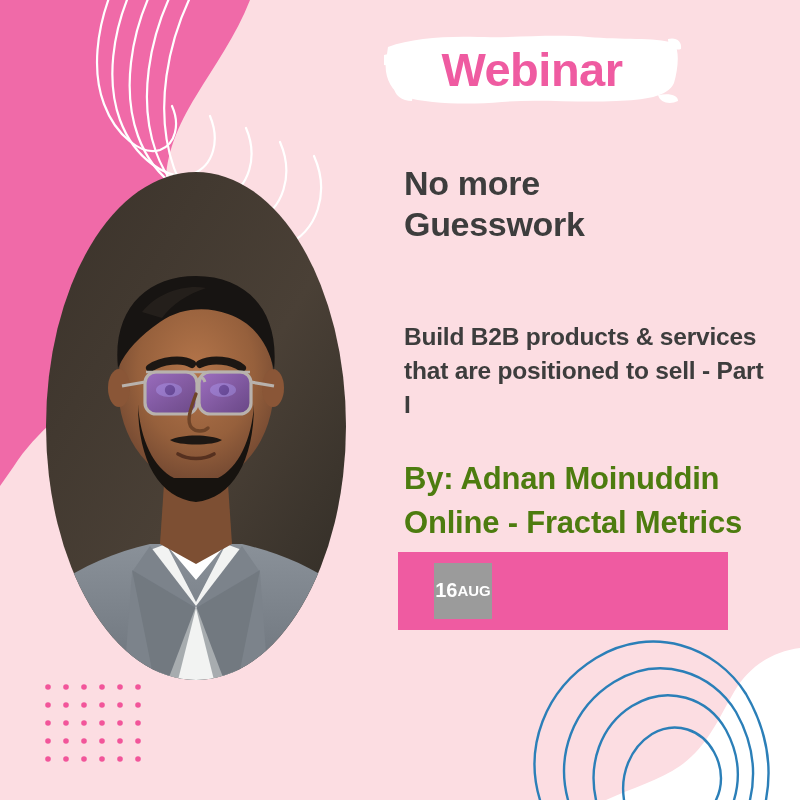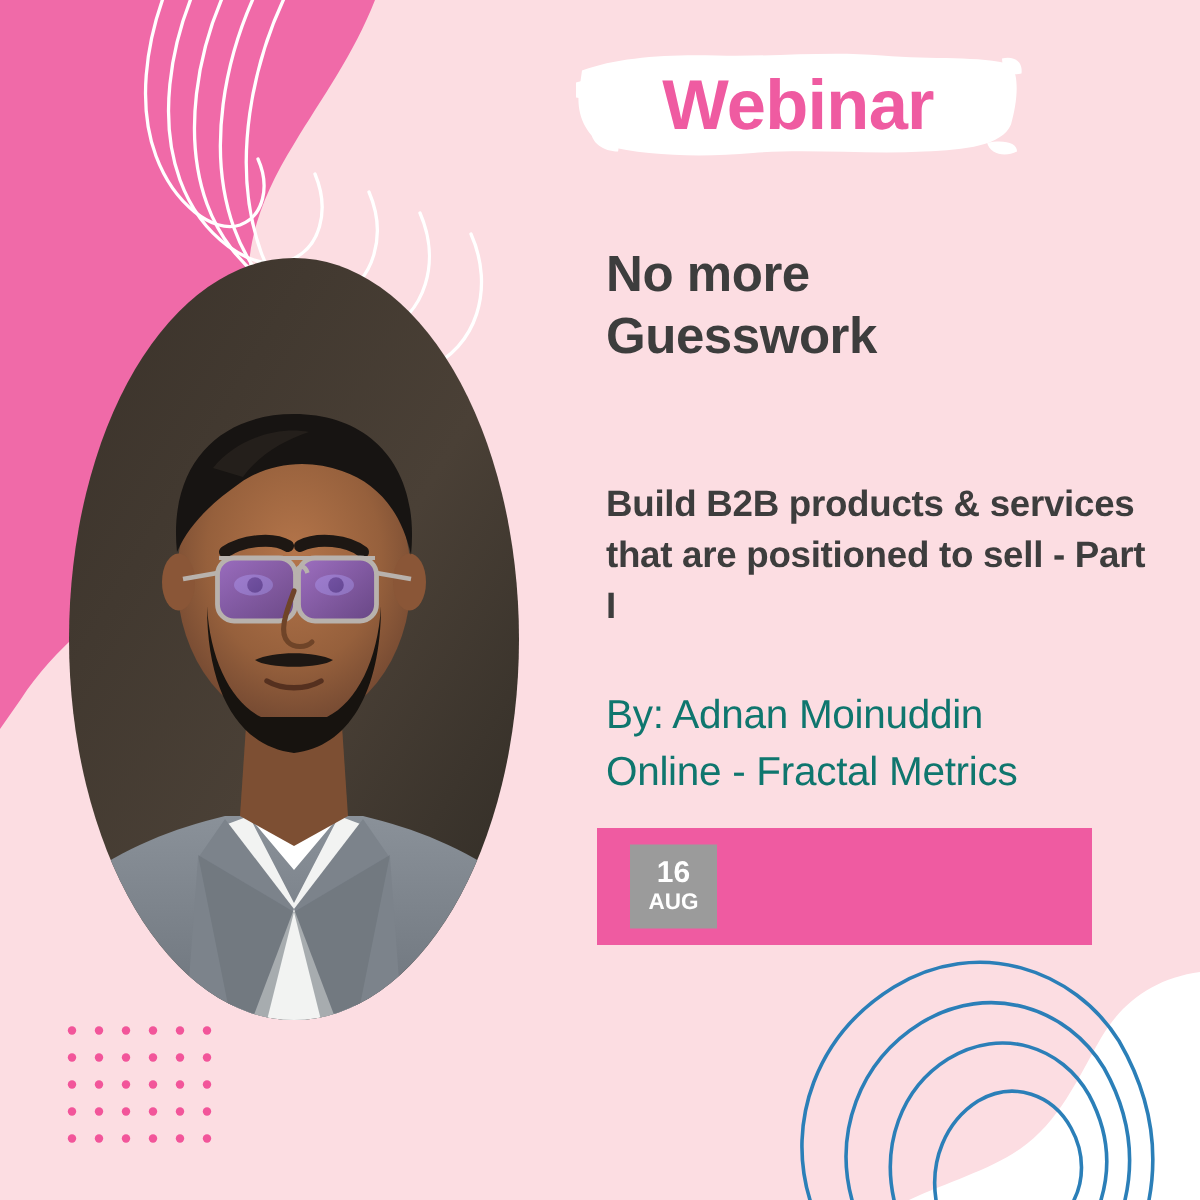--- a/index.html
+++ b/index.html
@@ -105,46 +105,45 @@
     line-height: 1.38;
     letter-spacing: -0.2px;
     margin-top: 48px;
   }
 
   #speaker {
     position: absolute;
     left: 0;
     top: 457px;
     width: 360px;
-    font-size: 27px;
-    font-weight: normal;
-    color: #0f766e;
+    font-size: 31px;
+    font-weight: bold;
+    color: #4d7c0f;
     line-height: 1.42;
     letter-spacing: -0.2px;
   }
 
   
   #date-banner {
     position: absolute;
     left: -6px;
     top: 552px;
     width: 330px;
     height: 78px;
     background: #ef5ba1;
     display: flex;
     align-items: center;
   }
   #date-chip {
     width: 58px;
     height: 56px;
-    margin-left: 22px;
+    margin-left: 36px;
     background: #9b9b9b;
     color: #ffffff;
     display: flex;
-    flex-direction: column;
     align-items: center;
     justify-content: center;
     line-height: 1.08;
     flex: none;
   }
   #date-chip .day {
     font-size: 20px;
     font-weight: bold;
   }
   #date-chip .month {

